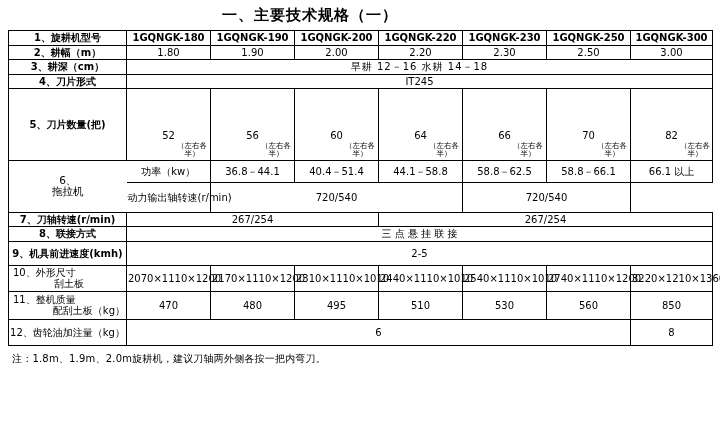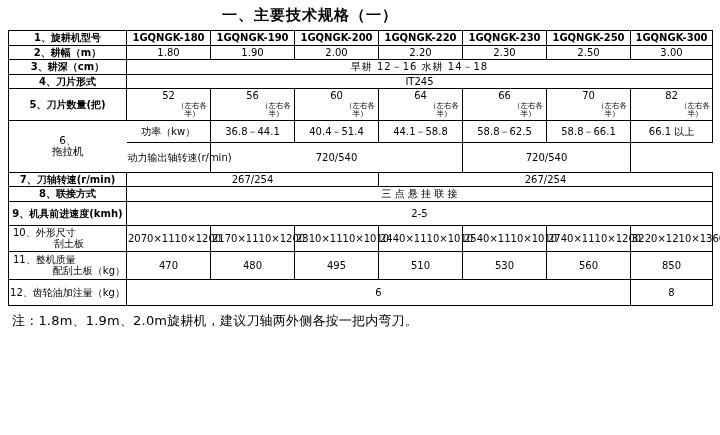--- a/index.html
+++ b/index.html
@@ -56,32 +56,33 @@
   }
   .big {
     font-size: 11px;
   }
   .tiny {
     font-size: 7.5px;
   }
   .stack .l1 {
     display: block;
     font-size: 10px;
+    margin-top: 40px;
   }
   .stack .l2 {
     display: block;
     font-size: 7.5px;
     padding-left: 47px;
   }
   .vert-label {
     font-size: 10.5px;
     line-height: 1.05;
   }
   .note {
-    font-size: 13px;
+    font-size: 10px;
     padding: 6px 0 0 4px;
     letter-spacing: 0.2px;
   }
   .sub2 {
     font-size: 9.5px;
     line-height: 1.1;
   }
   .spaced {
     letter-spacing: 1px;
   }

